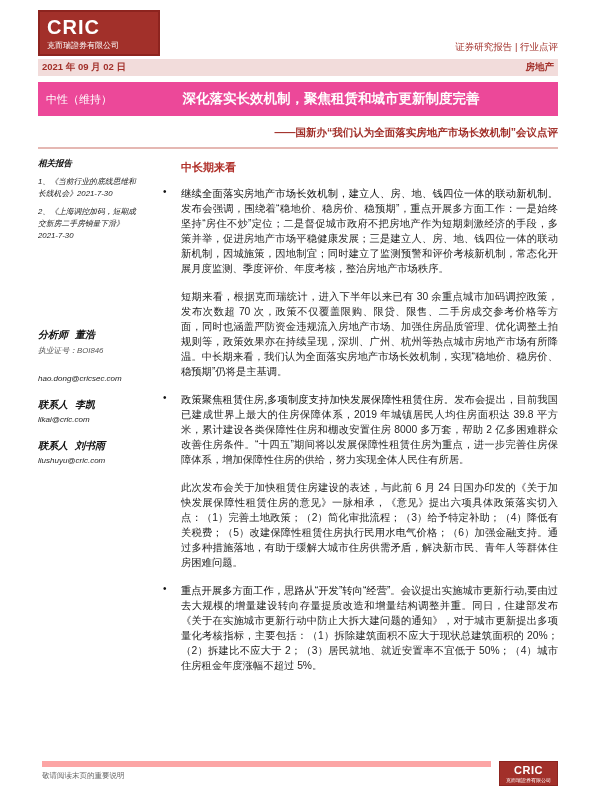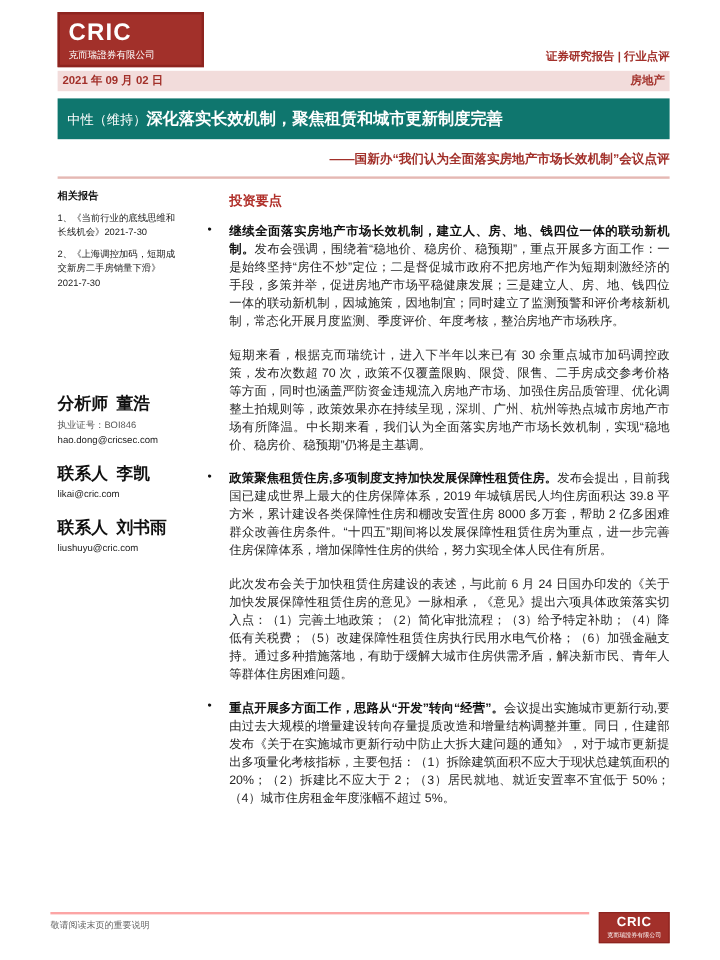--- a/index.html
+++ b/index.html
@@ -2,84 +2,84 @@
 <html><head>
 <meta charset="utf-8">
 <style>
   * { margin: 0; padding: 0; box-sizing: border-box; }
   html, body { background: #ffffff; }
   body { font-family: "Liberation Sans", sans-serif; }
   .page {
     position: relative;
     width: 600px; height: 800px;
     background: #ffffff;
-    padding: 10px 42px 0 48px;
+    padding: 10px 42px 0 38px;
     overflow: hidden;
   }
   
   .header { display: flex; justify-content: space-between; align-items: flex-end; }
   .logo-box {
     background: #A2302A;
     border: 2px solid #8d241f;
     width: 122px; height: 46px;
     color: #fff;
     padding: 4px 7px 3px 7px;
     display: flex; flex-direction: column; justify-content: center;
   }
   .logo-brand { font-size: 20px; font-weight: bold; letter-spacing: 1px; line-height: 1; }
   .logo-company { font-size: 8px; margin-top: 3px; white-space: nowrap; }
-  .report-type { color: #A2302A; font-weight: bold; font-size: 9.5px; padding-bottom: 2px; }
+  .report-type { color: #A2302A; font-weight: normal; font-size: 9.5px; padding-bottom: 2px; }
   
   .date-bar {
     margin-top: 3px;
     background: #F2DCDB;
     display: flex; justify-content: space-between; align-items: flex-start;
     padding: 2px 4px;
     color: #A2302A; font-weight: bold; font-size: 9.5px;
   }
   
   .title-band {
     margin-top: 6px;
-    background: #0f766e;
+    background: #ec4899;
     color: #fff;
     display: flex; align-items: center;
     padding: 8px 8px;
   }
   .rating { font-size: 11px; white-space: nowrap; }
-  .band-title { flex: 1; text-align: left; font-size: 13.5px; font-weight: bold; }
+  .band-title { flex: 1; text-align: center; font-size: 13.5px; font-weight: bold; }
   .subtitle {
     margin: 10px 0 7px 0;
     text-align: right;
     color: #A2302A; font-weight: bold; font-size: 10.5px;
   }
   .divider { border: none; border-top: 2px solid #E5B8B3; margin-bottom: 9px; }
   
   .content { display: flex; gap: 15px; }
-  .sidebar { width: 104px; flex-shrink: 0; }
+  .sidebar { width: 104px; flex-shrink: 0; font-style: italic; }
   .sb-title { font-size: 8.5px; font-weight: bold; color: #111; margin-bottom: 6px; }
   .sb-report { font-size: 7.8px; line-height: 1.55; color: #1a1a1a; margin-bottom: 6px; }
   .contacts { margin-top: 86px; }
   .contact { margin-bottom: 15px; }
-  .c-row { font-size: 14px; font-weight: bold; color: #111; margin-bottom: 3px; }
+  .c-row { font-size: 10px; font-weight: bold; color: #111; margin-bottom: 3px; }
   .c-row .c-name { margin-left: 7px; }
-  .c-cert { font-size: 7.8px; color: #555; margin-bottom: 2px; }
+  .c-cert { font-size: 7.8px; color: #555; margin-bottom: 18px; }
   .c-email { font-size: 8px; color: #222; }
   
   .main { flex: 1; }
   .main-heading { color: #B0302A; font-weight: bold; font-size: 11px; margin: 2px 0 11px 24px; }
   .item { display: flex; margin-bottom: 13px; }
   .item .dot { width: 24px; flex-shrink: 0; font-size: 10px; color: #111; padding-left: 6px; }
   .item .text { flex: 1; font-size: 10.3px; line-height: 15px; text-align: justify; color: #262626; }
-  .lead { font-weight: bold; color: #111; }
+  .lead { font-weight: normal; color: #111; }
   
   .footer {
     position: absolute; left: 42px; right: 42px; bottom: 14px;
     display: flex; align-items: flex-start; gap: 8px;
   }
-  .footer-left { flex: 1; border-top: 2px solid #fca5a5; padding-top: 4px; font-size: 7.5px; color: #666; }
+  .footer-left { flex: 1; border-top: 6px solid #fca5a5; padding-top: 4px; font-size: 7.5px; color: #666; }
   .footer-logo {
     background: #A2302A; border: 1px solid #8d241f;
     color: #fff; padding: 3px 6px 2px 6px; text-align: center; min-width: 48px;
   }
   .fl-brand { font-size: 11px; font-weight: bold; line-height: 1; letter-spacing: 0.5px; }
   .fl-company { font-size: 5px; margin-top: 1px; white-space: nowrap; }
 </style>
 </head>
 <body>
 
@@ -131,21 +131,21 @@
         <div class="contact">
           <div class="c-row">
             <span>联系人</span><span class="c-name">刘书雨</span>
           </div>
           <div class="c-email">liushuyu@cric.com</div>
         </div>
       </div>
     </aside>
 
     <main class="main">
-      <div class="main-heading">投资要点</div>
+      <div class="main-heading">中长期来看</div>
 
       <div class="item">
         <div class="dot">•</div>
         <div class="text"><span class="lead">继续全面落实房地产市场长效机制，建立人、房、地、钱四位一体的联动新机制。</span><span>发布会强调，围绕着“稳地价、稳房价、稳预期”，重点开展多方面工作：一是始终坚持“房住不炒”定位；二是督促城市政府不把房地产作为短期刺激经济的手段，多策并举，促进房地产市场平稳健康发展；三是建立人、房、地、钱四位一体的联动新机制，因城施策，因地制宜；同时建立了监测预警和评价考核新机制，常态化开展月度监测、季度评价、年度考核，整治房地产市场秩序。</span></div>
       </div>
 
       <div class="item">
         <div class="dot"></div>
         <div class="text"><span>短期来看，根据克而瑞统计，进入下半年以来已有 30 余重点城市加码调控政策，发布次数超 70 次，政策不仅覆盖限购、限贷、限售、二手房成交参考价格等方面，同时也涵盖严防资金违规流入房地产市场、加强住房品质管理、优化调整土拍规则等，政策效果亦在持续呈现，深圳、广州、杭州等热点城市房地产市场有所降温。中长期来看，我们认为全面落实房地产市场长效机制，实现“稳地价、稳房价、稳预期”仍将是主基调。</span></div>
       </div>

